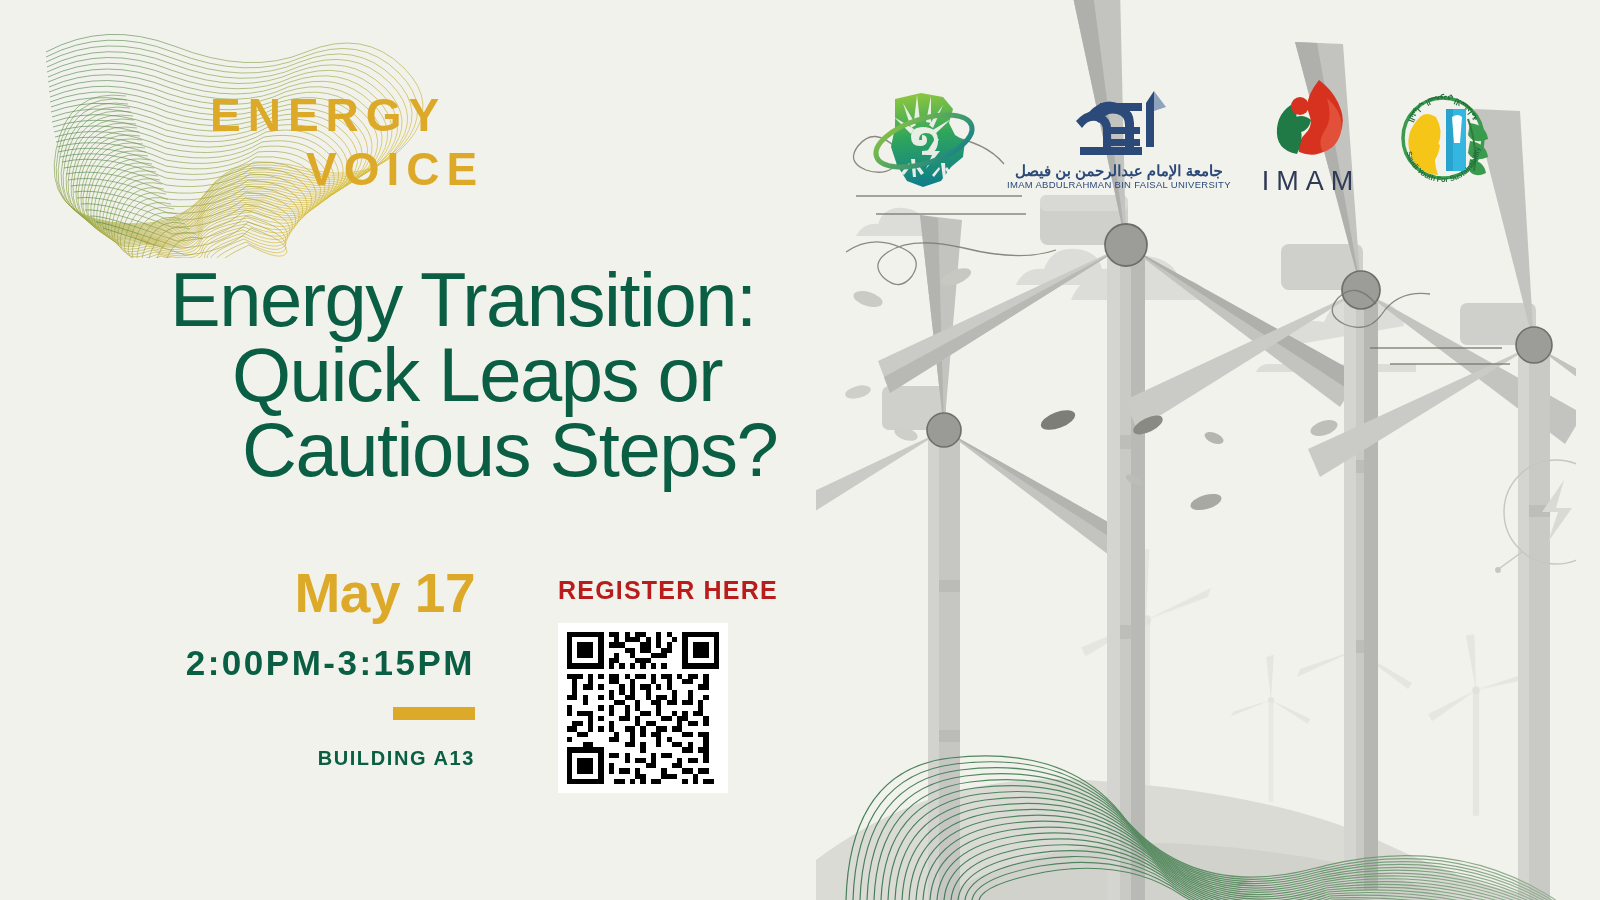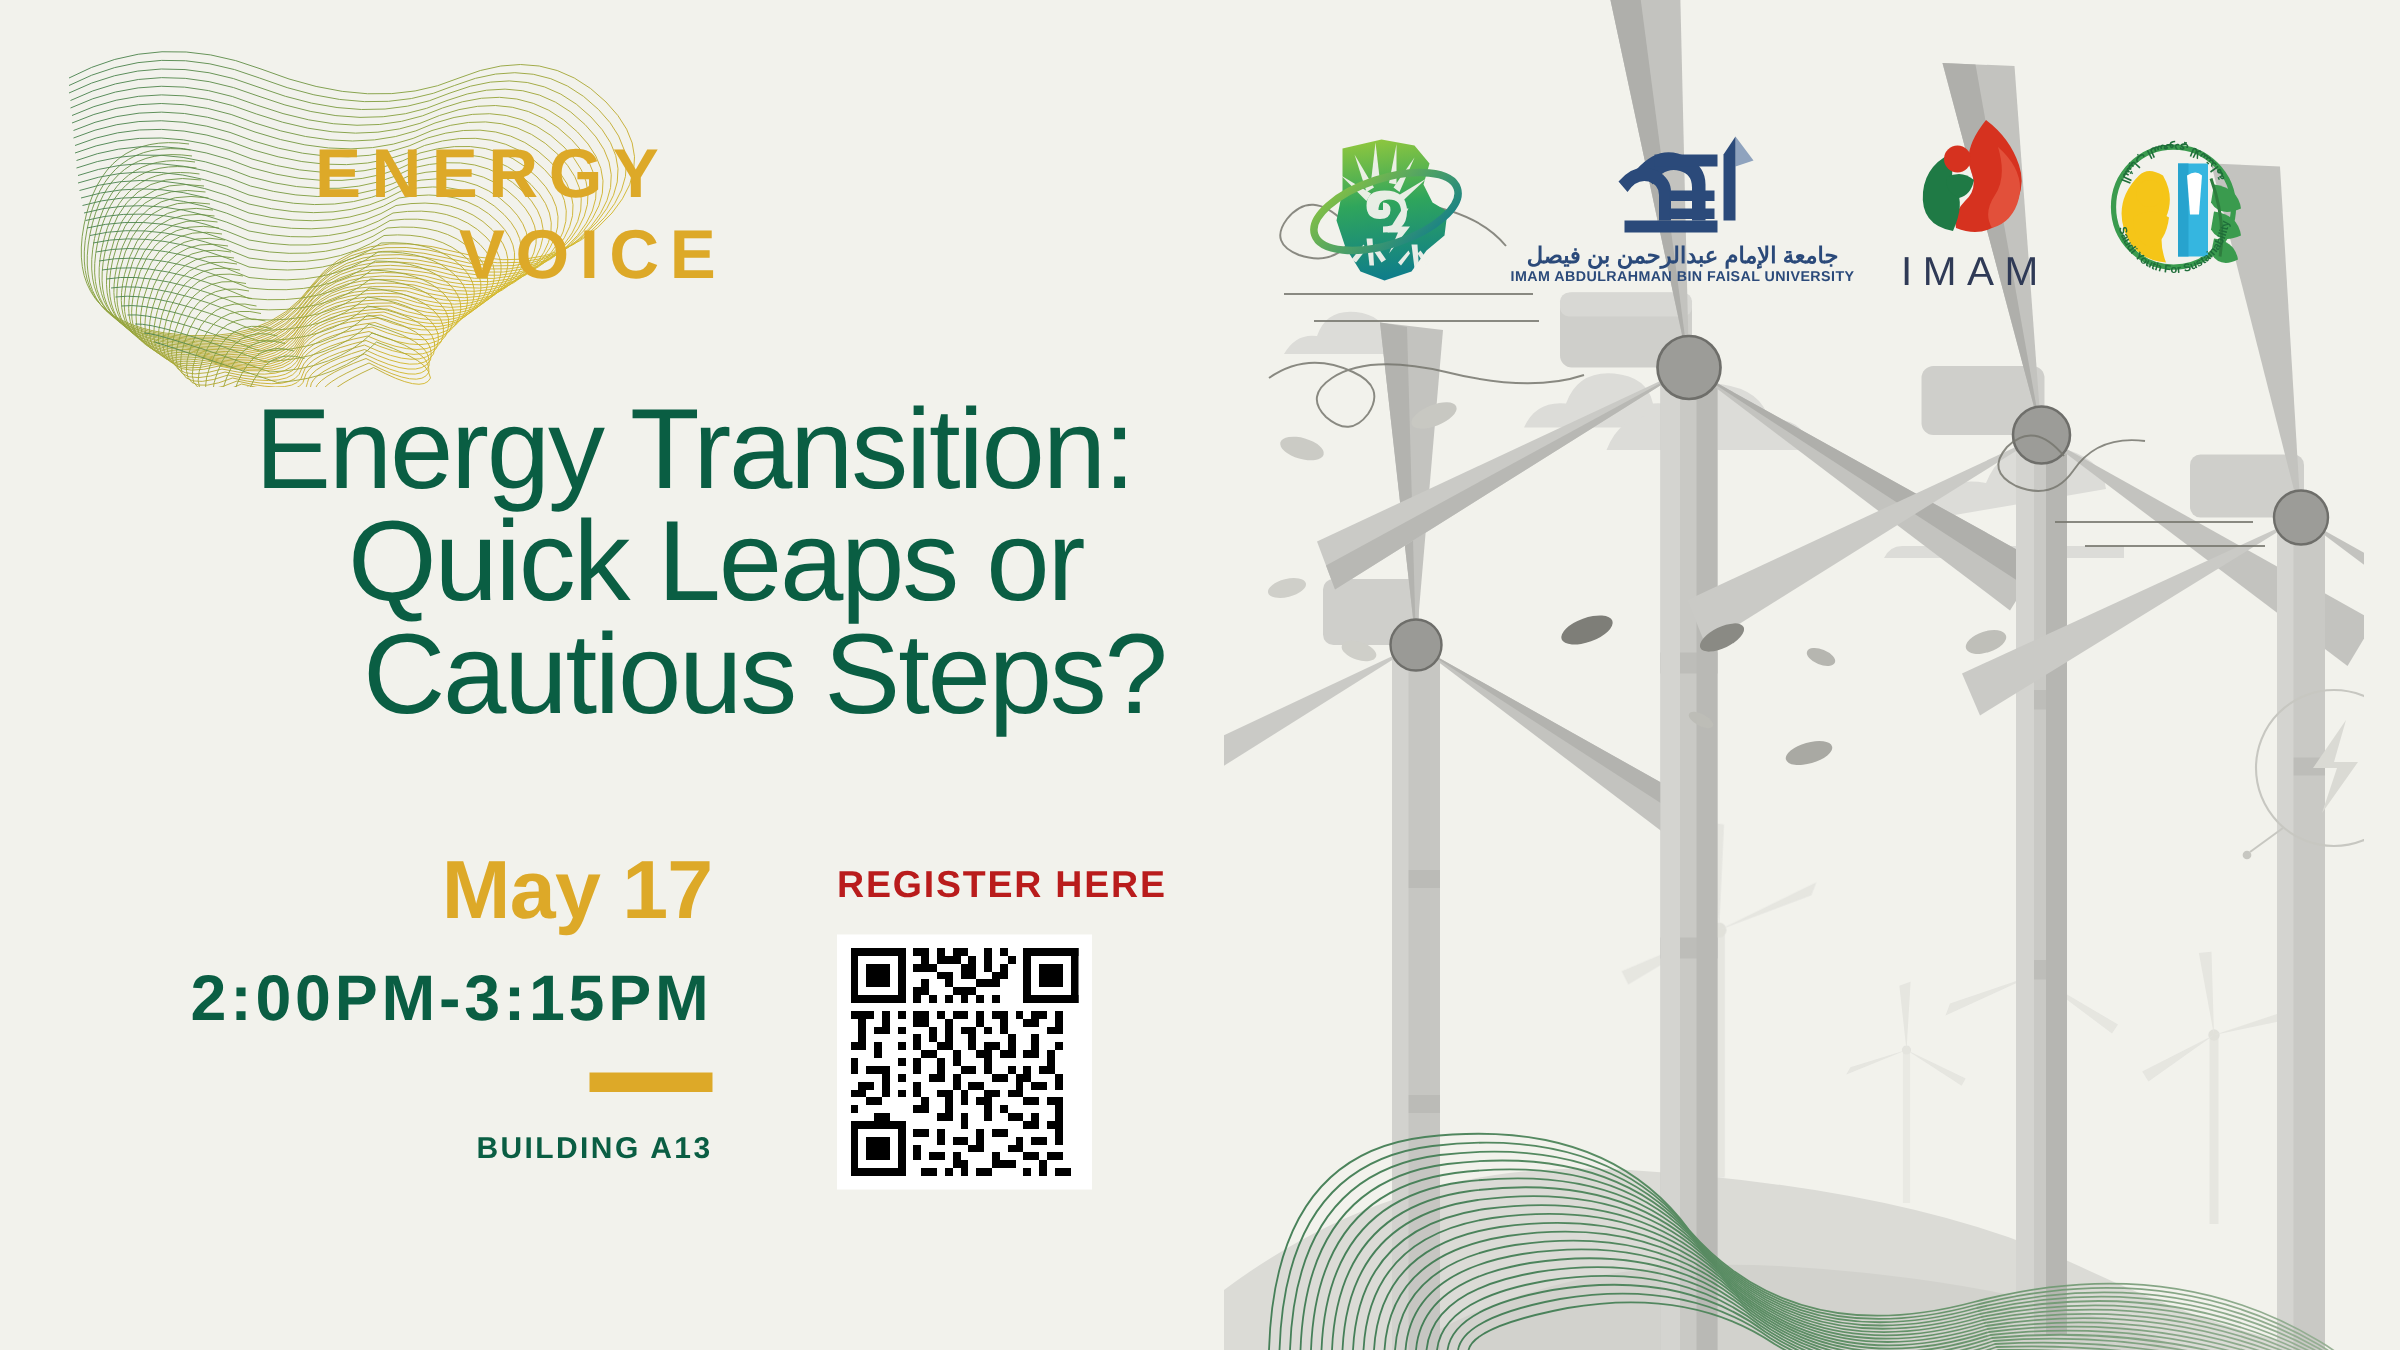--- a/index.html
+++ b/index.html
@@ -54,21 +54,21 @@
   }
   .partner { display:flex; flex-direction:column; align-items:center; }
   .partner-iau-caption {
     margin-top:2px; text-align:center; line-height:1.05;
   }
   .iau-ar {
     font-size:15px; font-weight:700; color:#2B4A7A; letter-spacing:0px;
     direction:rtl;
   }
   .iau-en {
-    font-size:9.5px; font-weight:700; color:#2B4A7A; letter-spacing:0.3px;
+    font-size:9.5px; font-weight:400; color:#2B4A7A; letter-spacing:0.3px;
     margin-top:2px;
   }
   .sasci-word {
     font-size:27px; color:#2F3A56; letter-spacing:7px;
     font-weight:400; margin-top:4px; padding-left:7px;
   }
 
   
   .headline {
     position:absolute; left:170px; top:262px;
@@ -93,21 +93,21 @@
     color:#DDA928;
     font-weight:800;
     font-size:55px;
     line-height:1;
     letter-spacing:-0.5px;
   }
   .time {
     margin-top:24px;
     color:#0A5E43;
     font-weight:800;
-    font-size:43px;
+    font-size:35px;
     letter-spacing:2.5px;
     line-height:1;
   }
   .rule {
     margin-top:27px; margin-left:auto;
     width:82px; height:13px; background:#DDA928;
   }
   .venue {
     margin-top:24px;
     color:#0A5E43;

